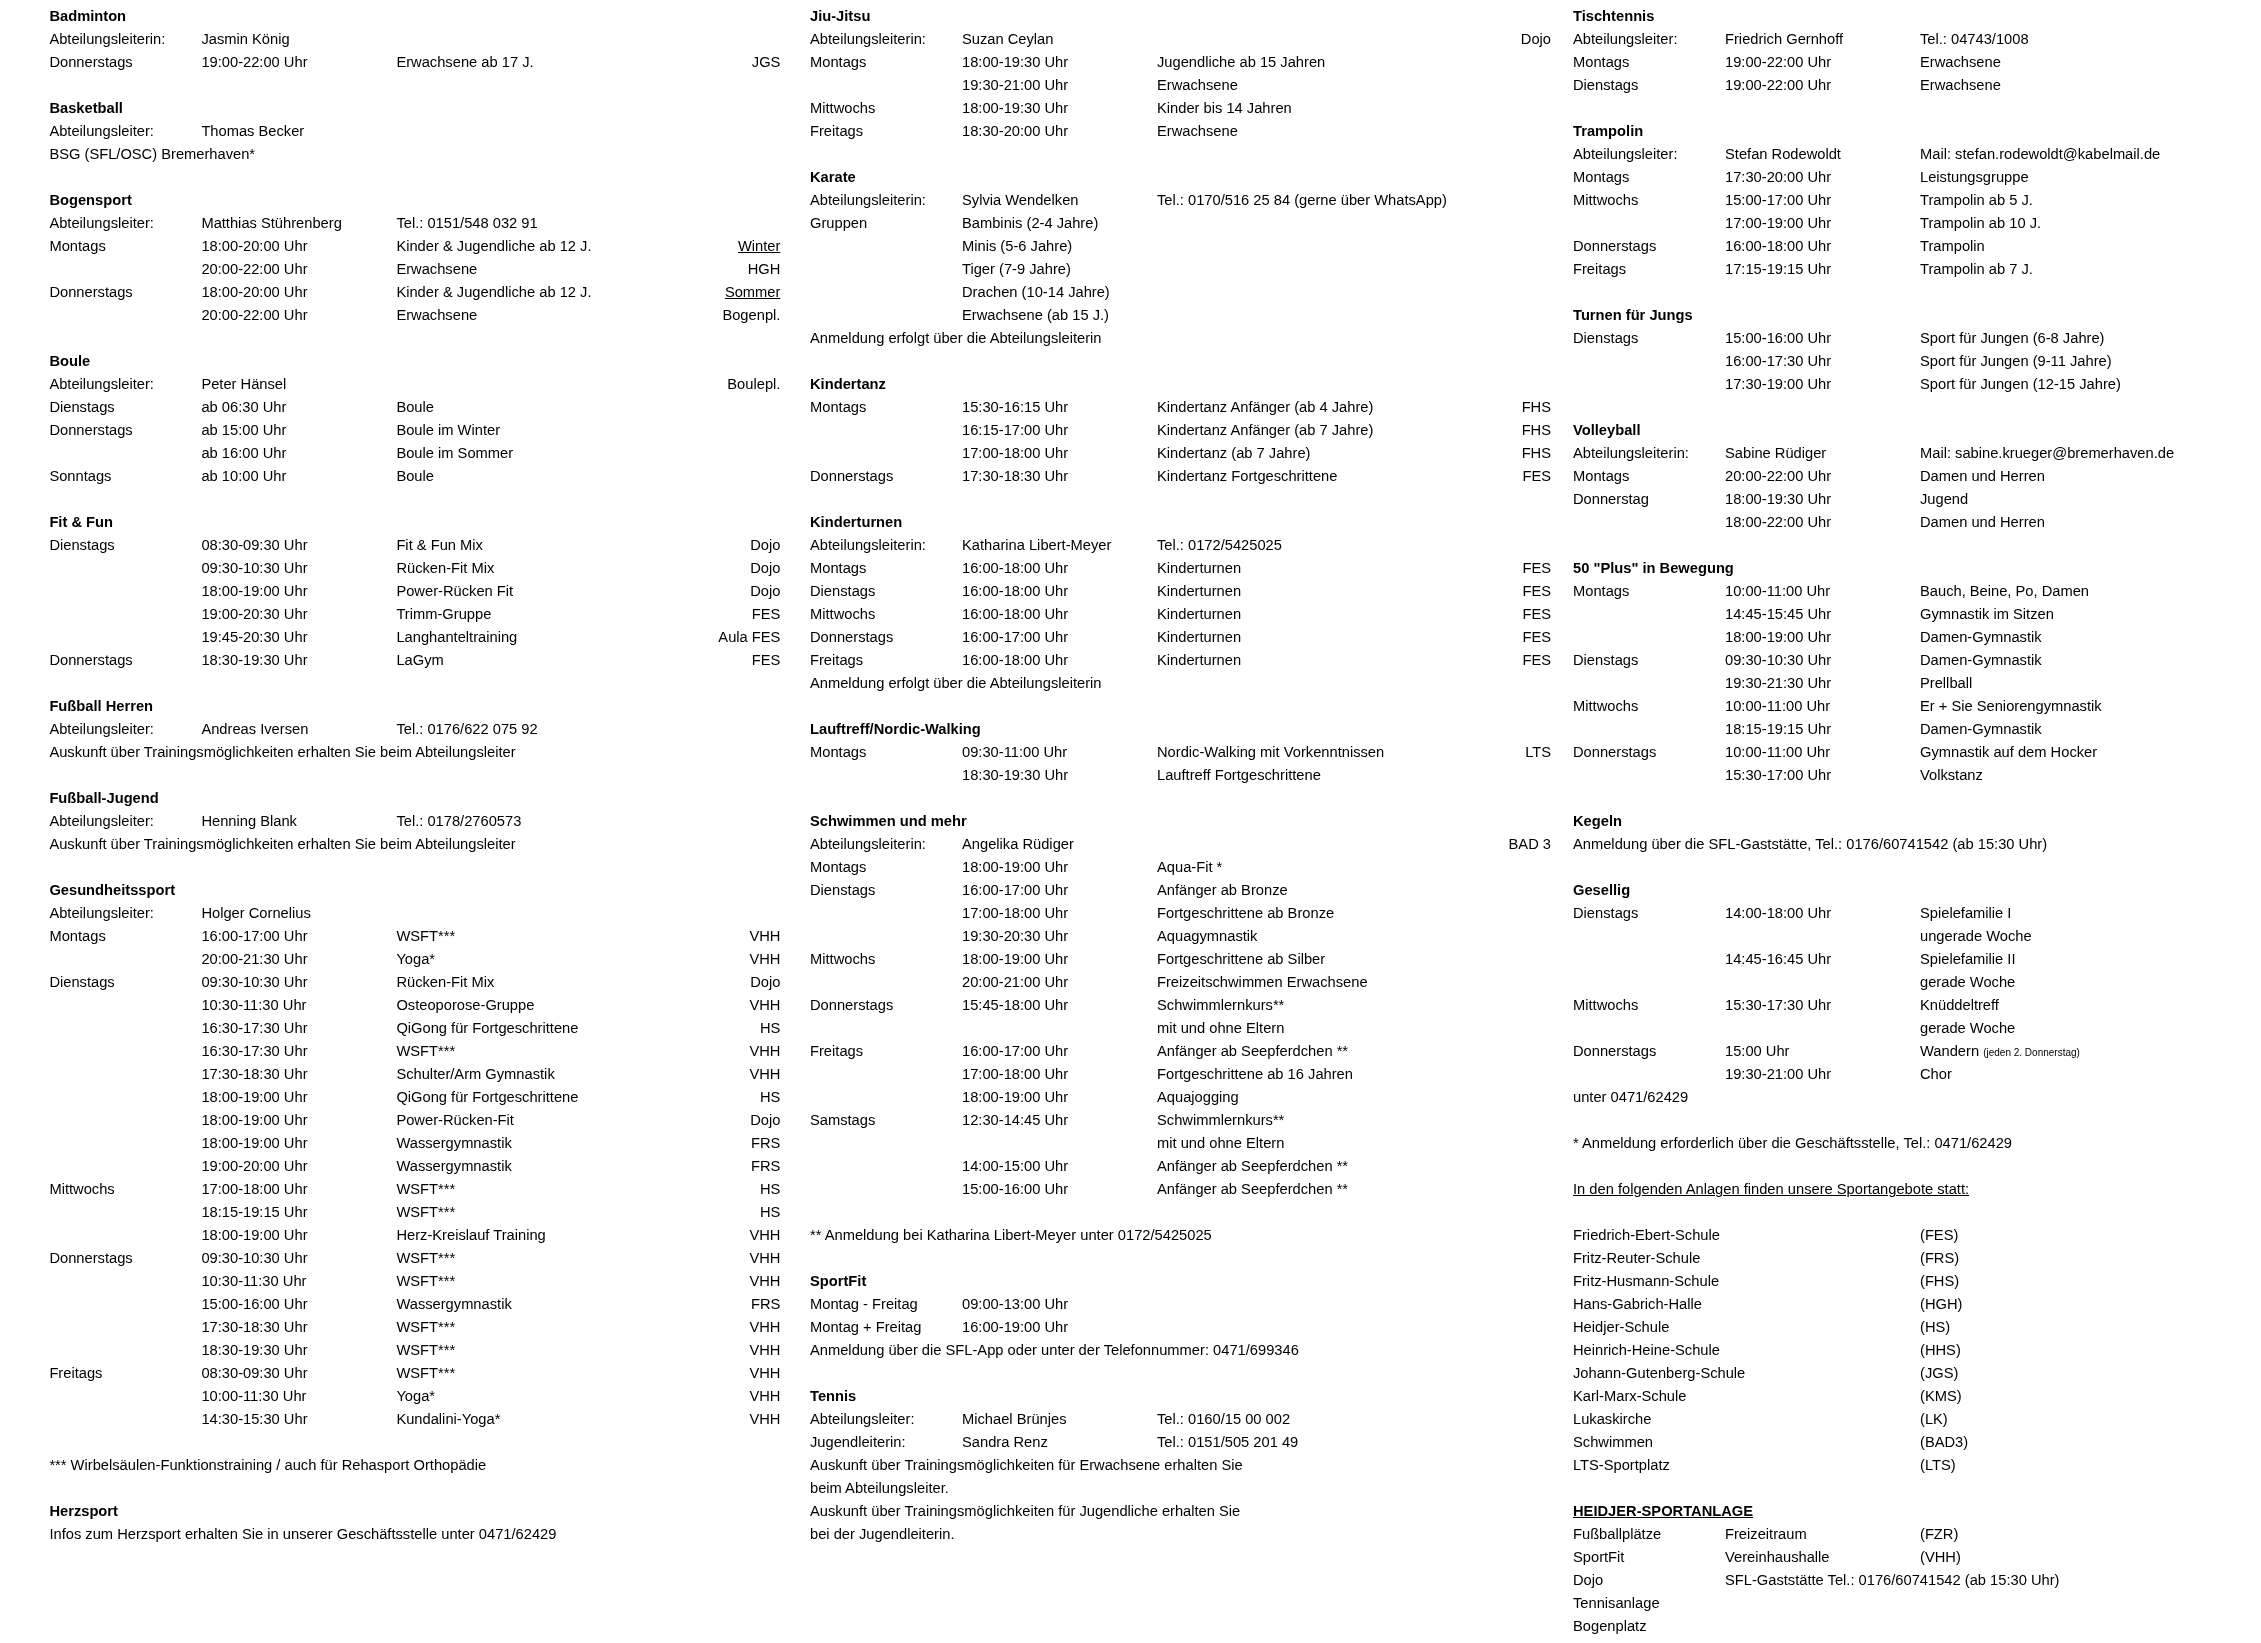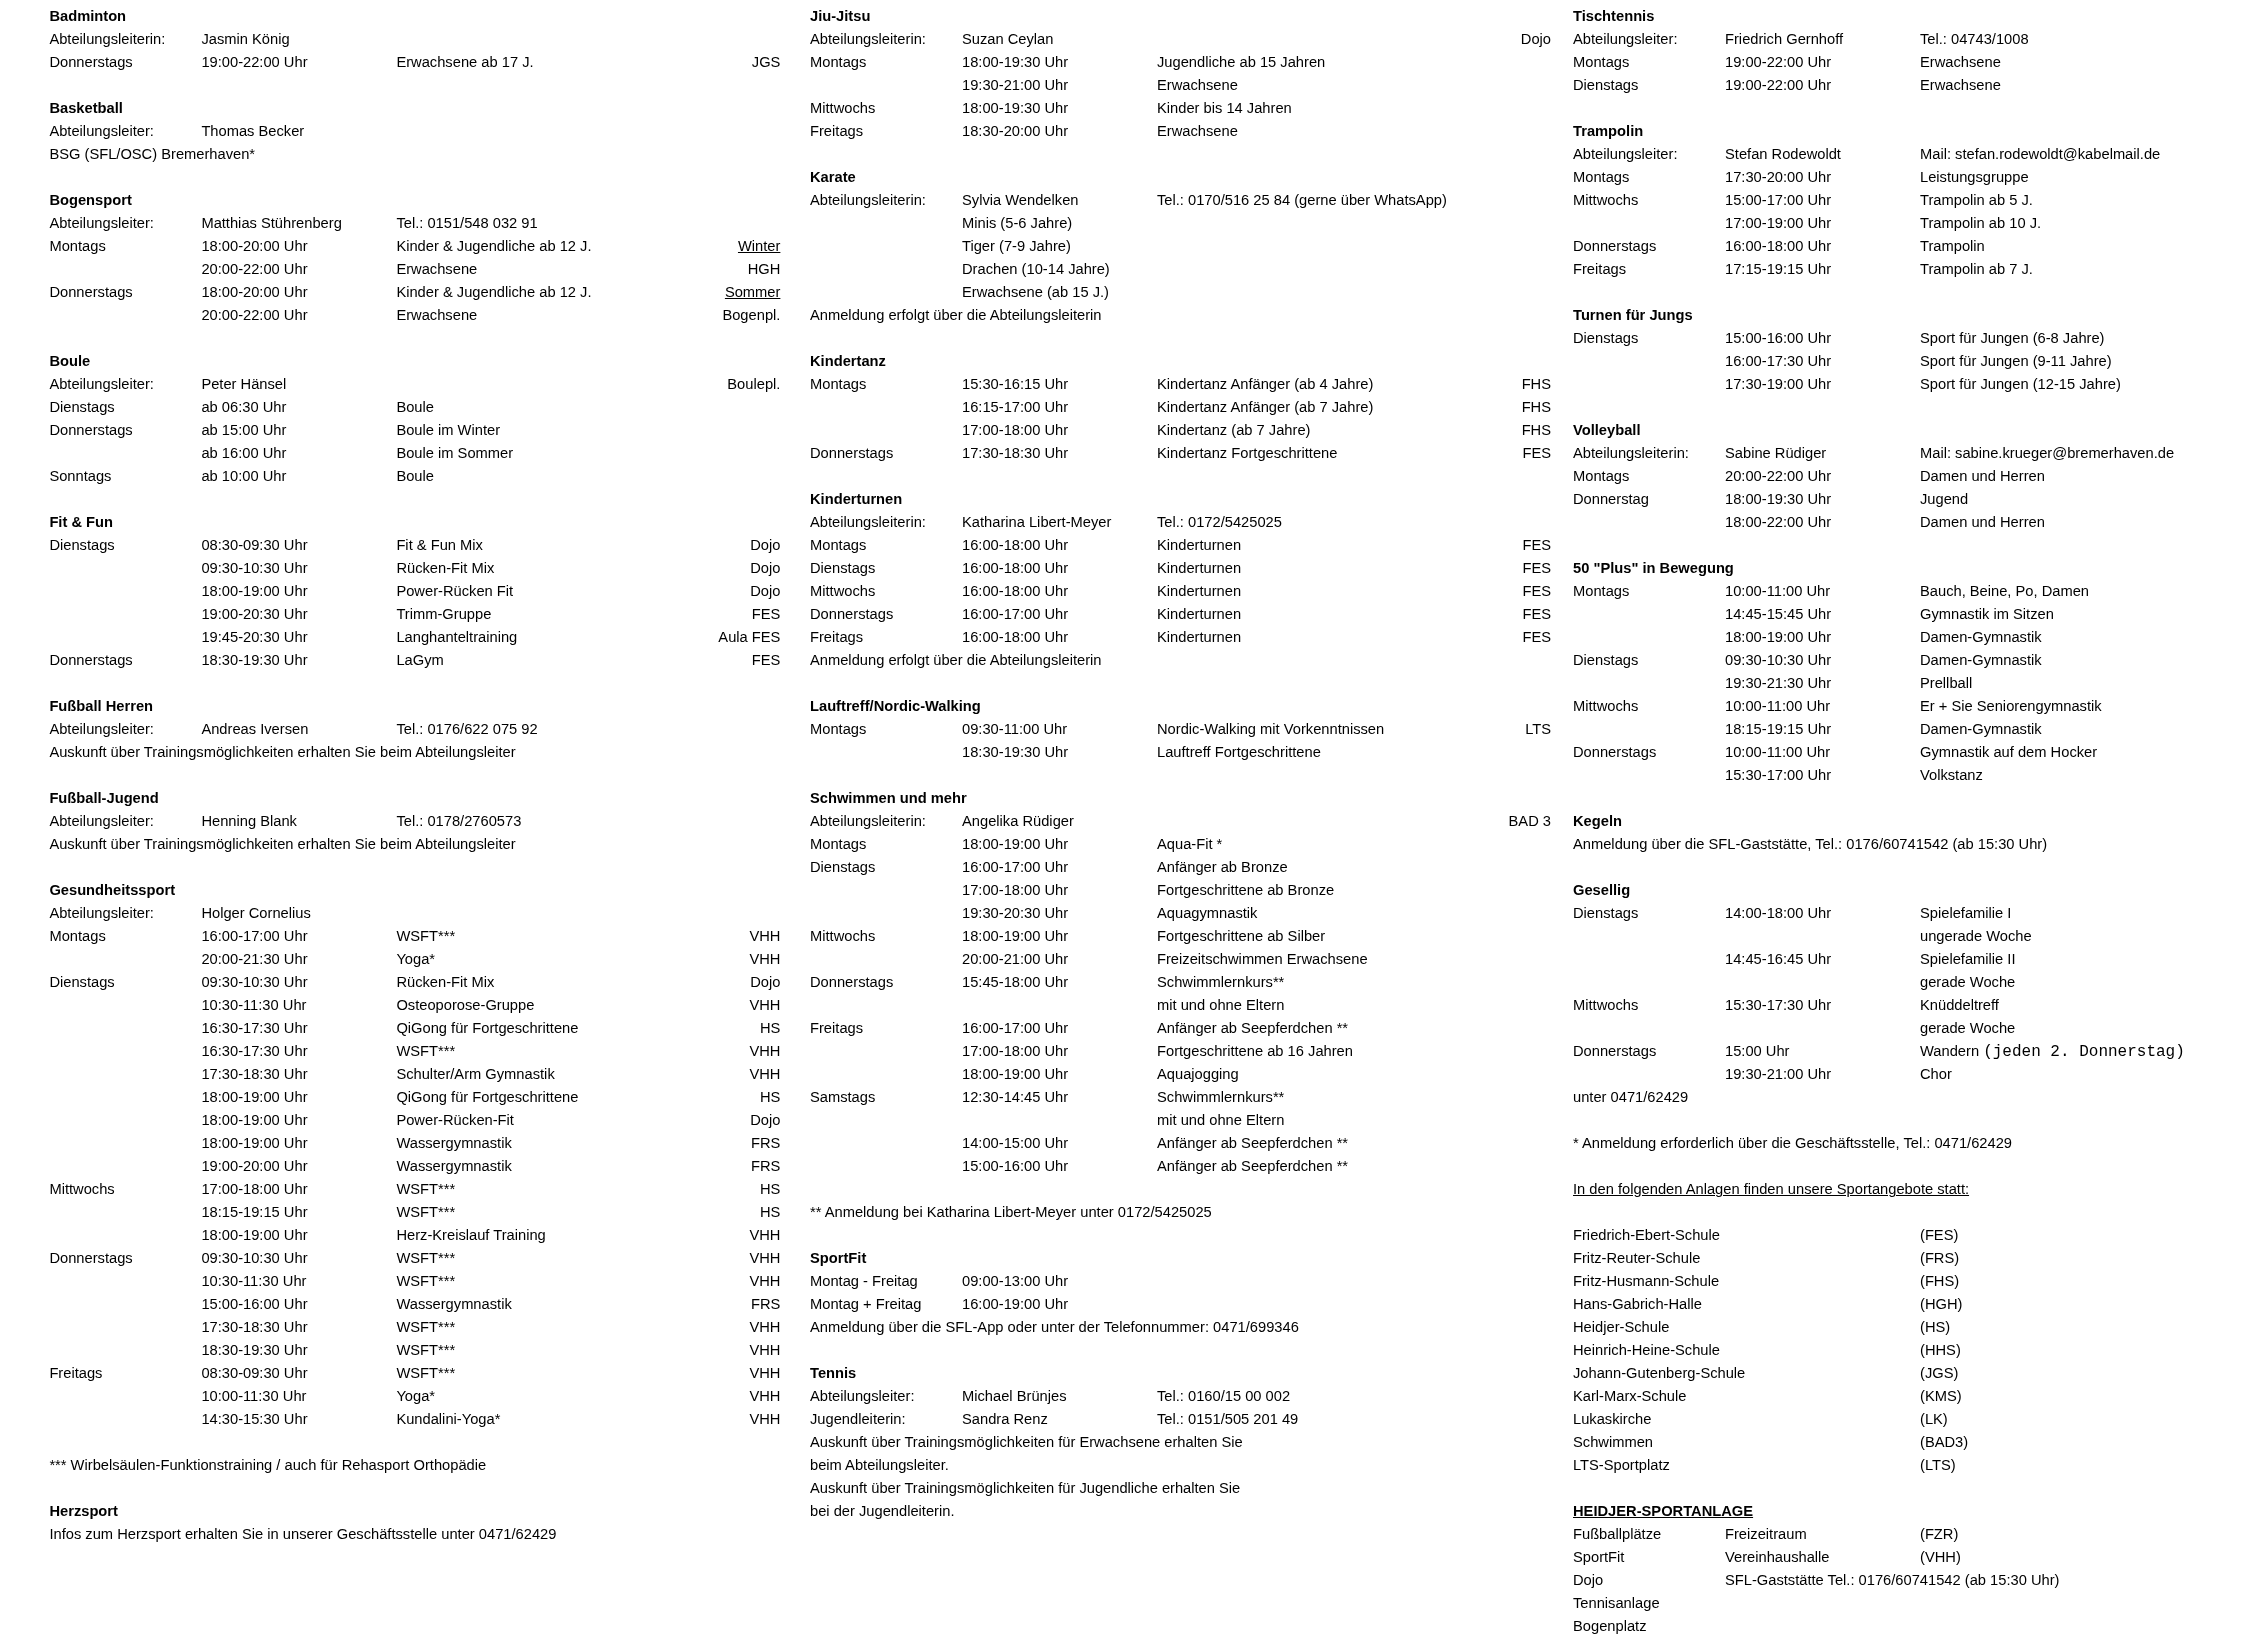--- a/index.html
+++ b/index.html
@@ -16,21 +16,21 @@
   .section{margin-bottom:23px;}
   .row{position:relative;height:23px;line-height:23px;white-space:nowrap;}
   .row span{position:absolute;top:0;}
   .title{font-weight:bold;}
   .title.hu{font-weight:bold;text-decoration:underline;}
   .c1{left:0;}
   .c2{left:152px;}
   .c3{left:347px;}
   .c4{right:0;}
   .u{text-decoration:underline;}
-  .small{font-size:16px;position:static !important;font-family:Liberation Mono, monospace;}
+  .small{font-size:10px;position:static !important;}
   .c3 .inner{position:static !important;}
 </style>
 </head>
 <body>
 
 <div class="page">
   <div class="col col-left">
       <div class="section">
         <div class="row title">Badminton</div>
         <div class="row">
@@ -331,20 +331,24 @@
         </div>
       </div>
       <div class="section">
         <div class="row title">Karate</div>
         <div class="row">
           <span class="c1">Abteilungsleiterin:</span>
           <span class="c2">Sylvia Wendelken</span>
           <span class="c3">Tel.: 0170/516 25 84 (gerne über WhatsApp)</span>
         </div>
         <div class="row">
+          <span class="c1">Gruppen</span>
+          <span class="c2">Bambinis (2-4 Jahre)</span>
+        </div>
+        <div class="row">
           <span class="c2">Minis (5-6 Jahre)</span>
         </div>
         <div class="row">
           <span class="c2">Tiger (7-9 Jahre)</span>
         </div>
         <div class="row">
           <span class="c2">Drachen (10-14 Jahre)</span>
         </div>
         <div class="row">
           <span class="c2">Erwachsene (ab 15 J.)</span>

